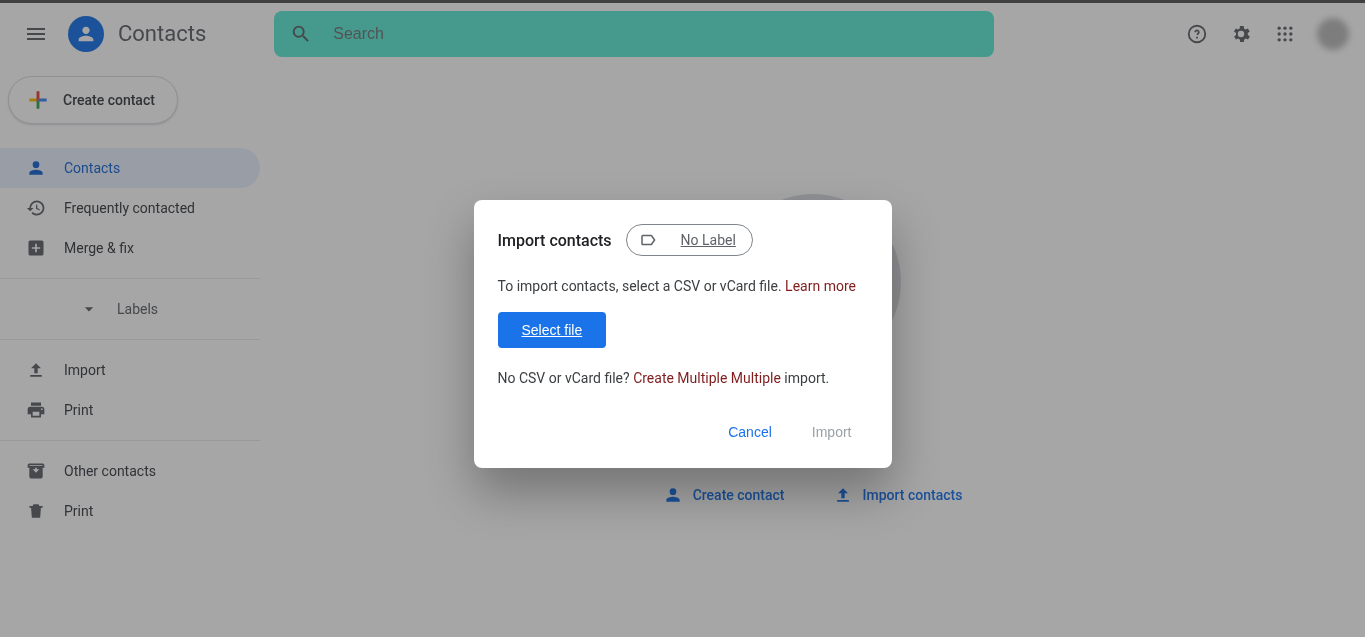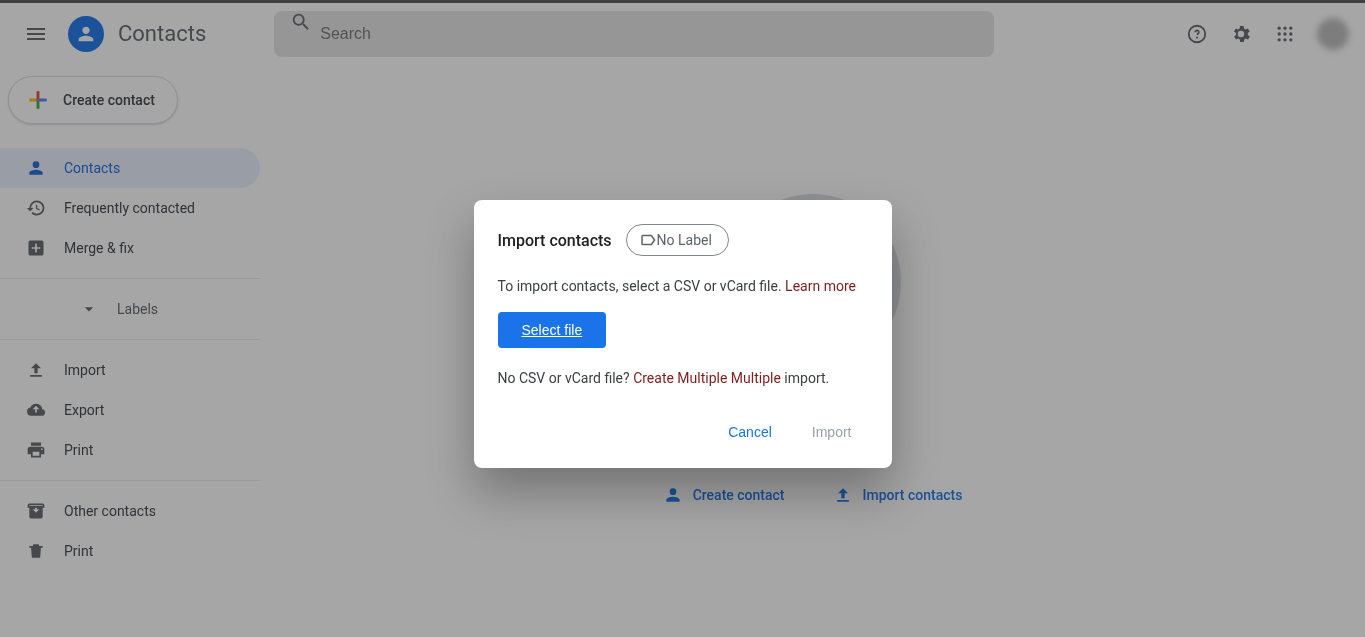--- a/index.html
+++ b/index.html
@@ -35,25 +35,26 @@
   }
   .app-title {
     font-size: 22px;
     color: #5f6368;
     margin-left: 6px;
     margin-right: 60px;
   }
   .search-box {
     flex: 0 0 720px;
     height: 46px;
-    background: #e5e5e5;
+    background: #5eead4;
     border-radius: 8px;
     display: flex;
+    align-items: center;
     padding: 0 16px;
-    gap: 6px;
+    gap: 19px;
   }
   .search-box input {
     border: none; background: transparent; outline: none;
     font-size: 16px; color: #5f6368; flex: 1;
   }
   .topbar-right {
     margin-left: auto;
     display: flex;
     align-items: center;
     gap: 4px;
@@ -182,25 +183,26 @@
     font-size: 16px;
     font-weight: 500;
     color: #202124;
   }
   .chip {
     height: 32px;
     border: 1px solid #80868b;
     border-radius: 16px;
     display: inline-flex;
     align-items: center;
-    gap: 0;
+    gap: 24px;
     padding: 0 16px 0 12px;
     font-size: 14px;
     color: #5f6368;
     cursor: pointer;
+    text-decoration: underline;
   }
   .chip svg { fill: #5f6368; }
   .dialog-body p { margin: 0 0 16px 0; line-height: 20px; }
   .link { color: #7f1d1d; cursor: pointer; }
   .filled-btn {
     background: #1a73e8;
     color: #fff;
     font-size: 14px;
     font-weight: 500;
     border: none;
@@ -325,26 +327,20 @@
       <div class="nav-divider"></div>
 
       <div class="nav-item">
         <svg width="20" height="20" viewBox="0 0 24 24">
             <path d="M5 20h14v-2H5zM12 4l-6 6h4v6h4v-6h4z"></path>
           </svg>
         <span>Import</span>
       </div>
       <div class="nav-item">
         <svg width="20" height="20" viewBox="0 0 24 24">
-            <path d="M19.35 10.04A7.49 7.49 0 005.3 9.1 5 5 0 006 19h13a4 4 0 00.35-7.96zM12 7l4 4h-3v4h-2v-4H8z"></path>
-          </svg>
-        <span>Export</span>
-      </div>
-      <div class="nav-item">
-        <svg width="20" height="20" viewBox="0 0 24 24">
             <path d="M19 8H5a3 3 0 00-3 3v6h4v4h12v-4h4v-6a3 3 0 00-3-3zm-3 11H8v-5h8zm3-7a1 1 0 111-1 1 1 0 01-1 1zM18 3H6v4h12z"></path>
           </svg>
         <span>Print</span>
       </div>
 
       <div class="nav-divider"></div>
 
       <div class="nav-item">
         <svg width="20" height="20" viewBox="0 0 24 24">
             <path d="M20 3H4a2 2 0 00-2 2v3h2v11a2 2 0 002 2h12a2 2 0 002-2V8h2V5a2 2 0 00-2-2zM4 5h16v1H4zm8 9l-4-4h3V8h2v2h3z"></path>

